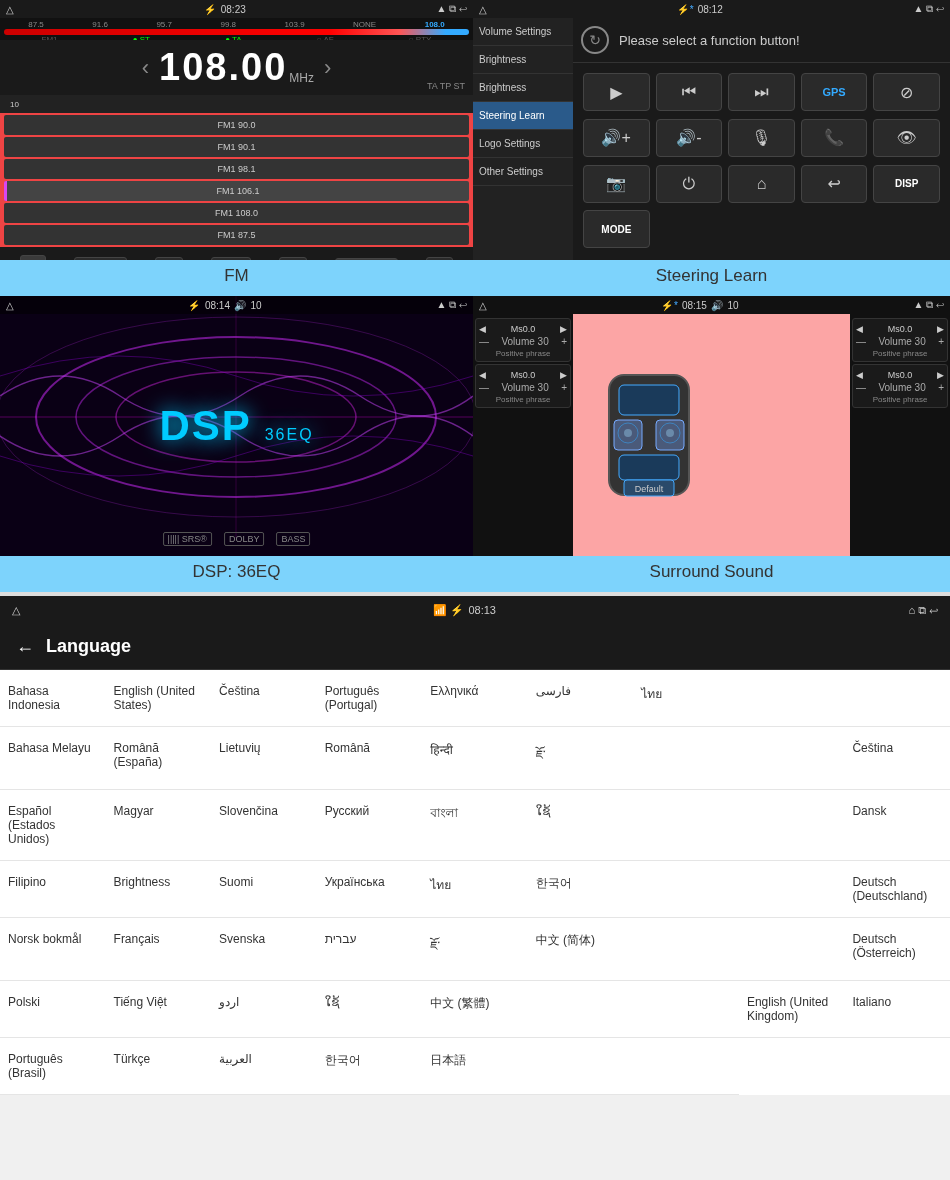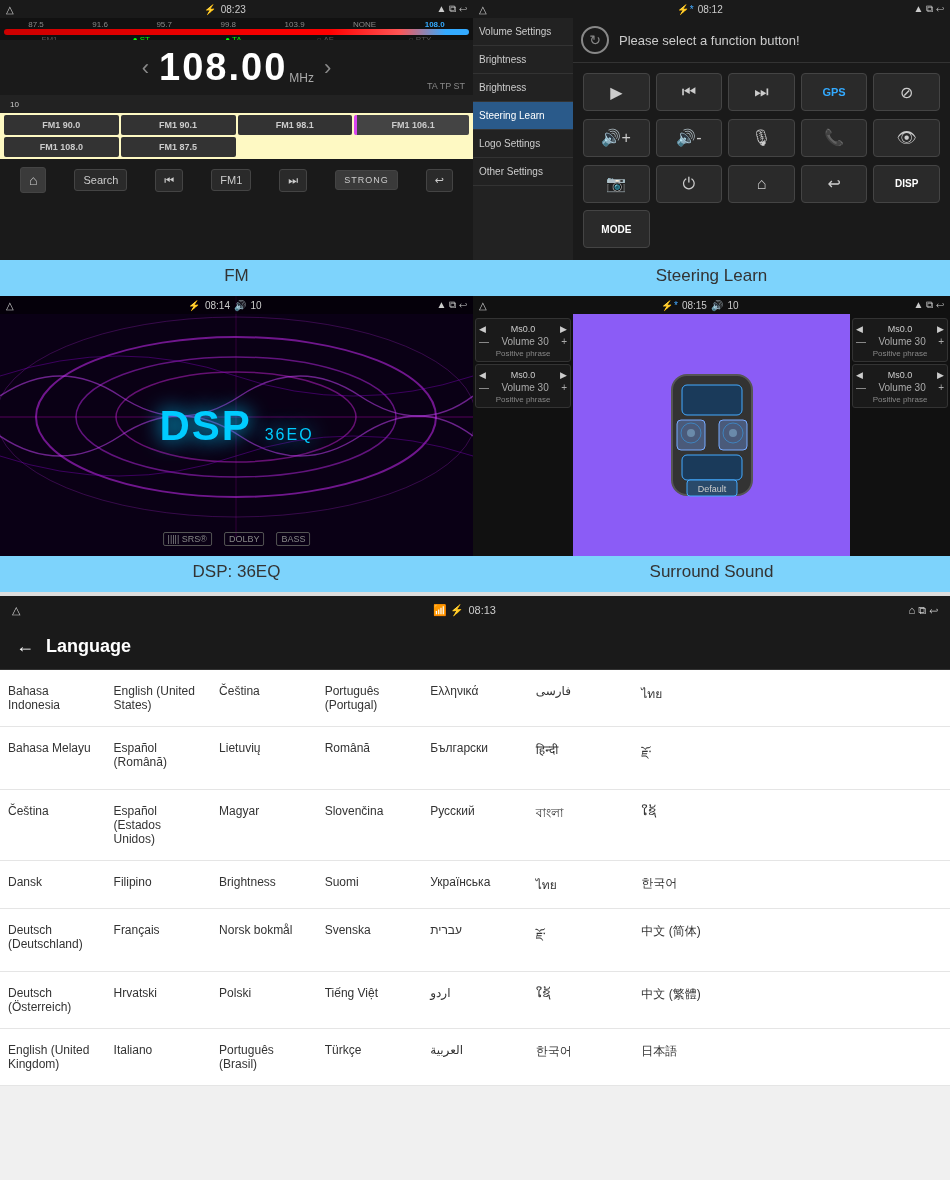--- a/index.html
+++ b/index.html
@@ -116,25 +116,24 @@
       height: 18px;
     }
 
     .fm-sub-info span {
       color: #666;
       font-size: 8px;
     }
 
     .fm-presets {
       display: grid;
-      grid-template-columns: 1fr 1fr 1fr 1fr;
+      grid-template-columns: 1fr;
       gap: 2px;
       padding: 2px 4px;
-      background: #fef9c3;
-      font-weight: bold;
+      background: #ef4444;
     }
 
     .fm-preset-btn {
       background: #333;
       color: #ccc;
       font-size: 9px;
       text-align: center;
       padding: 5px 2px;
       border-radius: 2px;
       cursor: pointer;
@@ -403,25 +402,26 @@
       display: flex;
       align-items: center;
       justify-content: space-between;
       font-size: 9px;
       color: #ccc;
       margin: 2px 0;
     }
 
     .surround-center {
       flex: 1;
-      background: #8b5cf6;
-      display: flex;
-      flex-direction: column;
-      align-items: center;
+      background: #fca5a5;
+      display: flex;
+      flex-direction: column;
+      align-items: flex-start;
       justify-content: center;
+      padding-left: 16px;
     }
 
     .surround-right-controls {
       width: 100px;
       background: #111;
       display: flex;
       flex-direction: column;
       padding: 4px 2px;
       gap: 2px;
     }
@@ -853,24 +853,23 @@
       <div class="lang-cell">English (United States)</div>
       <div class="lang-cell">Čeština</div>
       <div class="lang-cell">Português (Portugal)</div>
       <div class="lang-cell">Ελληνικά</div>
       <div class="lang-cell">فارسی</div>
       <div class="lang-cell">ไทย</div>
       <div class="lang-cell"></div>
       <div class="lang-cell"></div>
 
       <div class="lang-cell">Bahasa Melayu</div>
-      <div class="lang-cell">Español (Română)</div>
+      <div class="lang-cell">Română (España)</div>
       <div class="lang-cell">Lietuvių</div>
       <div class="lang-cell">Română</div>
-      <div class="lang-cell">Български</div>
       <div class="lang-cell">हिन्दी</div>
       <div class="lang-cell">ཇོ་</div>
       <div class="lang-cell"></div>
       <div class="lang-cell"></div>
 
       <div class="lang-cell">Čeština</div>
       <div class="lang-cell">Español (Estados Unidos)</div>
       <div class="lang-cell">Magyar</div>
       <div class="lang-cell">Slovenčina</div>
       <div class="lang-cell">Русский</div>
@@ -883,31 +882,30 @@
       <div class="lang-cell">Filipino</div>
       <div class="lang-cell">Brightness</div>
       <div class="lang-cell">Suomi</div>
       <div class="lang-cell">Українська</div>
       <div class="lang-cell">ไทย</div>
       <div class="lang-cell">한국어</div>
       <div class="lang-cell"></div>
       <div class="lang-cell"></div>
 
       <div class="lang-cell">Deutsch (Deutschland)</div>
+      <div class="lang-cell">Norsk bokmål</div>
       <div class="lang-cell">Français</div>
-      <div class="lang-cell">Norsk bokmål</div>
       <div class="lang-cell">Svenska</div>
       <div class="lang-cell">עברית</div>
       <div class="lang-cell">ཇོ་</div>
       <div class="lang-cell">中文 (简体)</div>
       <div class="lang-cell"></div>
       <div class="lang-cell"></div>
 
       <div class="lang-cell">Deutsch (Österreich)</div>
-      <div class="lang-cell">Hrvatski</div>
       <div class="lang-cell">Polski</div>
       <div class="lang-cell">Tiếng Việt</div>
       <div class="lang-cell">اردو</div>
       <div class="lang-cell">ໃຊ້</div>
       <div class="lang-cell">中文 (繁體)</div>
       <div class="lang-cell"></div>
       <div class="lang-cell"></div>
 
       <div class="lang-cell">English (United Kingdom)</div>
       <div class="lang-cell">Italiano</div>

